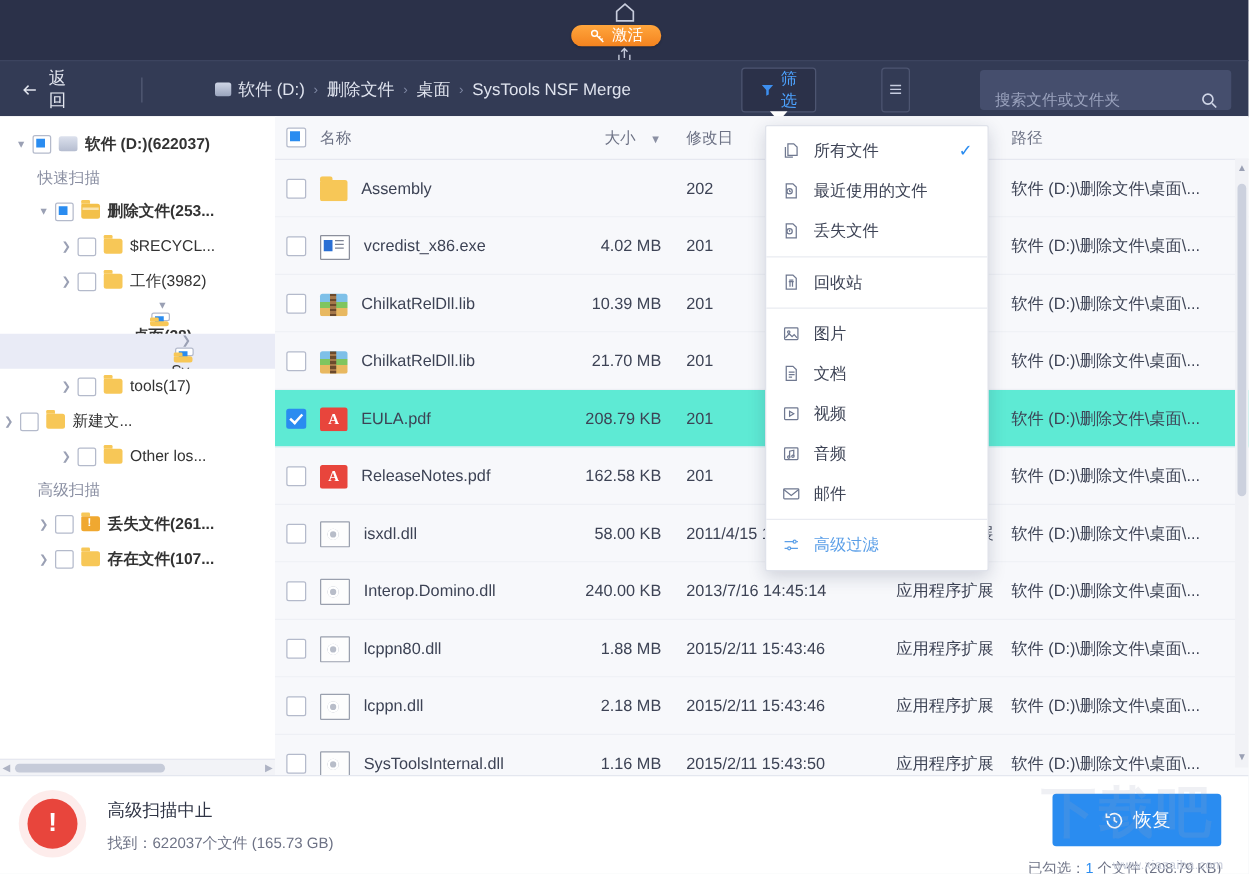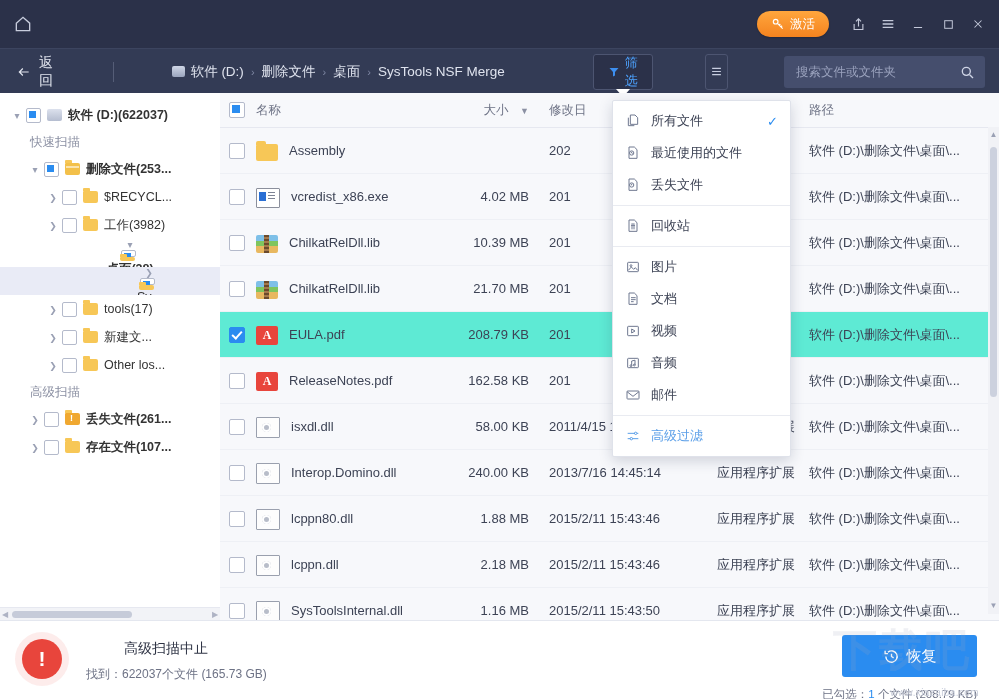--- a/index.html
+++ b/index.html
@@ -7,21 +7,21 @@
     width:999px;height:699px;overflow:hidden;
     font-family:"Liberation Sans","DejaVu Sans",sans-serif;
     font-size:13px;color:#333;background:#f5f6f9;
     -webkit-font-smoothing:antialiased;
   }
   .app{position:relative;width:999px;height:699px;overflow:hidden;background:#f5f6fa;}
 
   
   .titlebar{
     position:absolute;left:0;top:0;width:999px;height:48px;
-    background:#2b3149;display:flex;align-items:center;
+    background:#2b3149;display:flex;align-items:center;flex-direction:column;
   }
   .home-btn{width:46px;height:48px;display:flex;align-items:center;justify-content:center;cursor:pointer;}
   .titlebar-spacer{flex:1;}
   .activate-btn{
     display:flex;align-items:center;gap:5px;
     height:26px;padding:0 14px;border-radius:13px;
     background:linear-gradient(180deg,#ffa63d,#f4831f);
     color:#fff;font-size:12.5px;cursor:pointer;margin-right:14px;
     box-shadow:0 1px 2px rgba(0,0,0,.2);
   }
@@ -60,21 +60,21 @@
   .filter-btn .tri{
     position:absolute;left:50%;margin-left:-7px;bottom:-8px;
     width:0;height:0;border-left:7px solid transparent;border-right:7px solid transparent;
     border-top:8px solid #fff;
   }
   .list-mode-btn{
     width:34px;height:34px;margin-right:12px;display:flex;align-items:center;justify-content:center;
     background:#333b55;border:1px solid #4d5571;border-radius:3px;cursor:pointer;color:#c7cde0;
   }
   .search-box{
-    display:flex;align-items:center;width:190px;height:32px;margin-right:14px;
+    display:flex;align-items:flex-end;width:190px;height:32px;margin-right:14px;
     background:#454e6d;border-radius:3px;padding:0 10px;
   }
   .search-box input{
     flex:1;background:transparent;border:none;outline:none;
     color:#e6e9f2;font-size:12.5px;font-family:inherit;
   }
   .search-box input::placeholder{color:#9aa2bd;}
 
   
   .body-area{position:absolute;left:0;top:93px;width:999px;height:527px;background:#fff;}
@@ -226,21 +226,21 @@
     background:#fff;border-top:1px solid #e4e7ef;
   }
   .alert-ico{
     position:absolute;left:22px;top:18px;width:40px;height:40px;border-radius:50%;
     background:#e8453c;box-shadow:0 0 0 7px rgba(232,69,60,.10);
   }
   .alert-ico::after{
     content:"!";position:absolute;left:0;top:0;width:40px;height:40px;
     color:#fff;font-size:21px;font-weight:bold;text-align:center;line-height:39px;
   }
-  .st-title{position:absolute;left:86px;top:19px;font-size:14px;color:#2f3445;margin-left:38px;}
+  .st-title{position:absolute;left:86px;top:19px;font-size:14px;color:#2f3445;}
   .st-sub{position:absolute;left:86px;top:45px;font-size:12px;color:#6d7285;}
   .recover-btn{
     position:absolute;right:22px;top:14px;width:135px;height:42px;
     background:#2a8cf0;border-radius:3px;color:#fff;
     display:flex;align-items:center;justify-content:center;gap:7px;
     font-size:15px;cursor:pointer;
   }
   .st-sel{position:absolute;right:22px;top:66px;font-size:11.5px;color:#6d7285;}
   .st-sel .num{color:#2a8cf0;}
   .watermark{
@@ -404,21 +404,21 @@
             <span class="cbx part"></span>
             <span class="folder"></span>
             <span class="tlabel">Sy...</span>
           </div>
           <div class="tnode" style="padding-left: 46px;">
             <span class="arrow closed"></span>
             <span class="cbx"></span>
             <span class="folder"></span>
             <span class="tlabel">tools(17)</span>
           </div>
-          <div class="tnode" style="padding-left: 46px;">
+          <div class="tnode" style="">
             <span class="arrow closed"></span>
             <span class="cbx"></span>
             <span class="folder"></span>
             <span class="tlabel">新建文...</span>
           </div>
           <div class="tnode" style="padding-left: 46px;">
             <span class="arrow closed"></span>
             <span class="cbx"></span>
             <span class="folder"></span>
             <span class="tlabel">Other los...</span>

